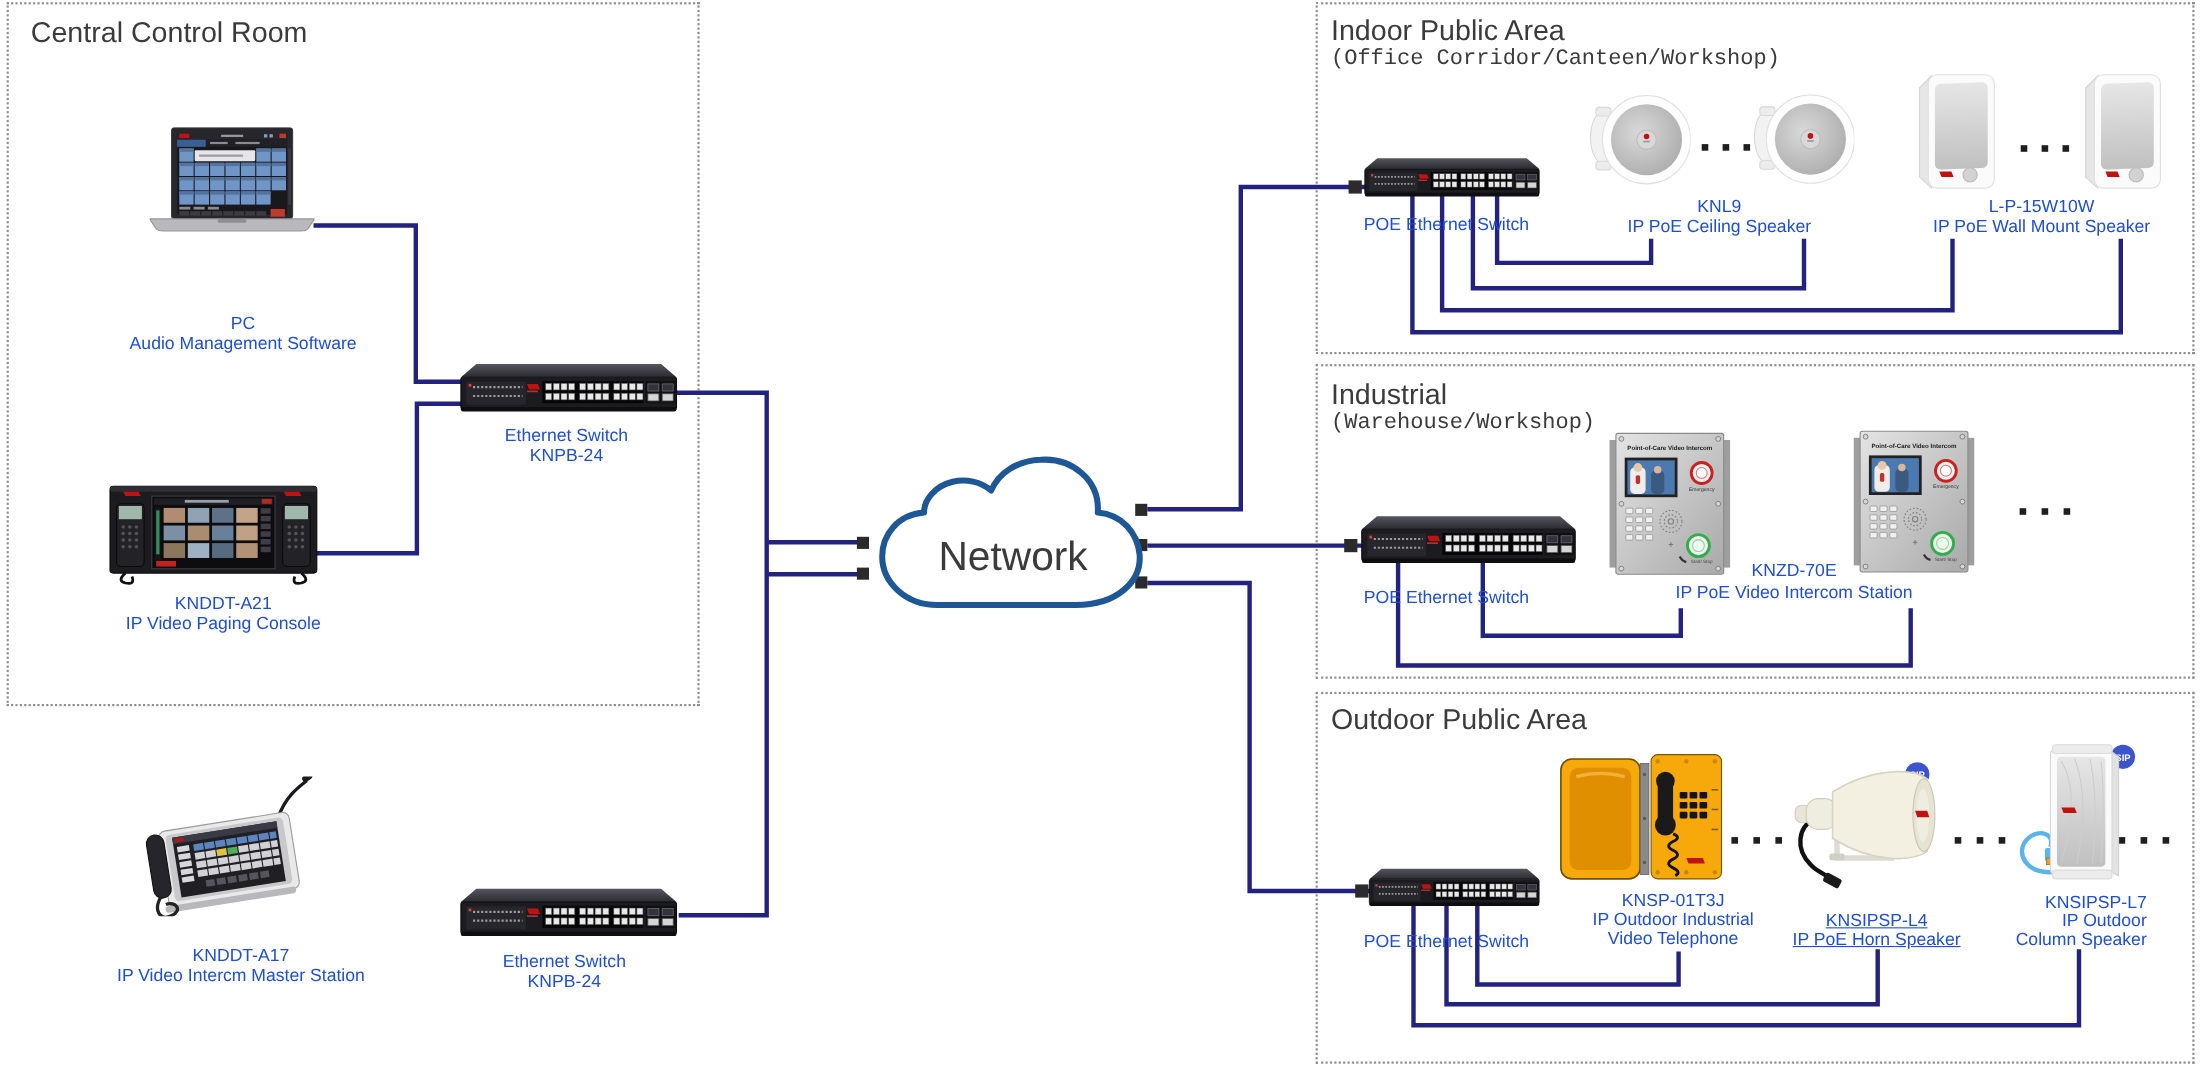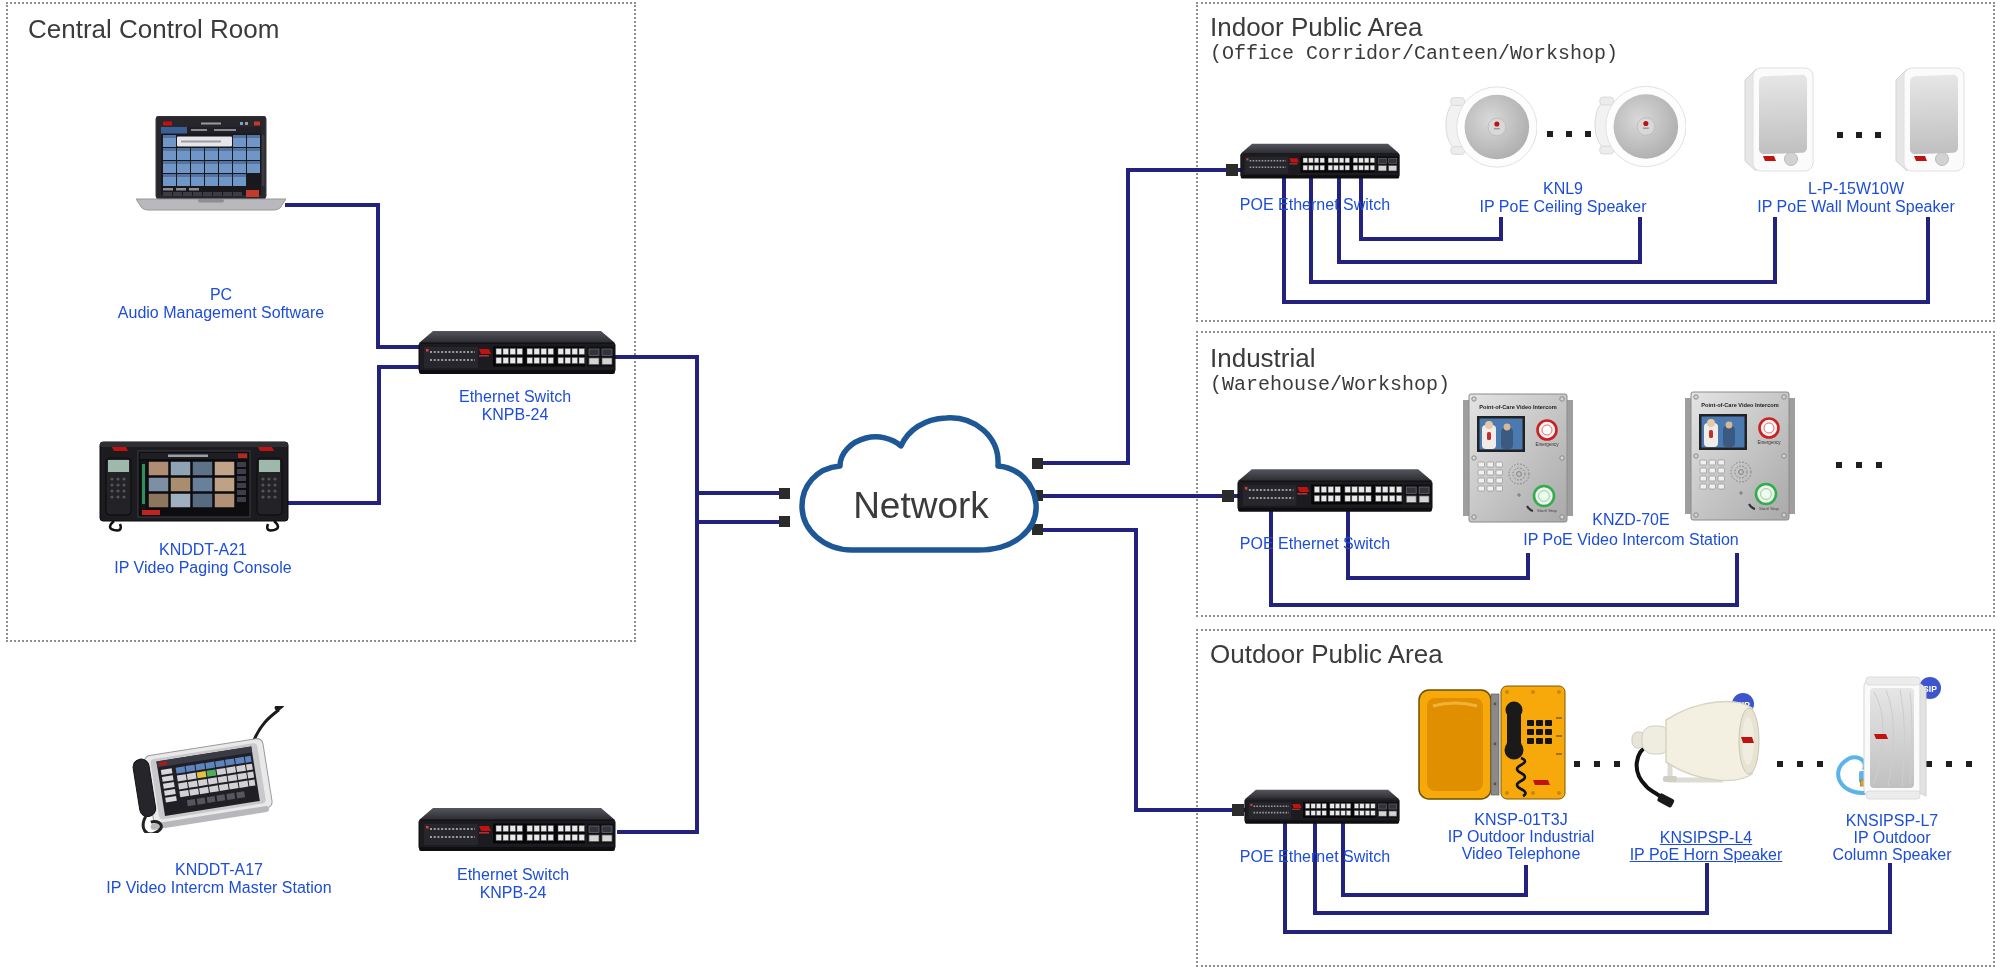--- a/index.html
+++ b/index.html
@@ -623,19 +623,19 @@
   </div>
   <div class="dev-label tight" style="left:1521px;top:811px;">
     <div>KNSP-01T3J</div>
     <div>IP Outdoor Industrial</div>
     <div>Video Telephone</div>
   </div>
   <div class="dev-label tight" style="left:1706px;top:829px;text-decoration:underline;">
     <div>KNSIPSP-L4</div>
     <div>IP PoE Horn Speaker</div>
   </div>
-  <div class="dev-label tight" style="left:1892px;top:812px;">
+  <div class="dev-label tight" style="left:1892px;top:812px;text-align:right;">
     <div>KNSIPSP-L7</div>
     <div>IP Outdoor</div>
     <div>Column Speaker</div>
   </div>
 
 </div>
 
 </body></html>

